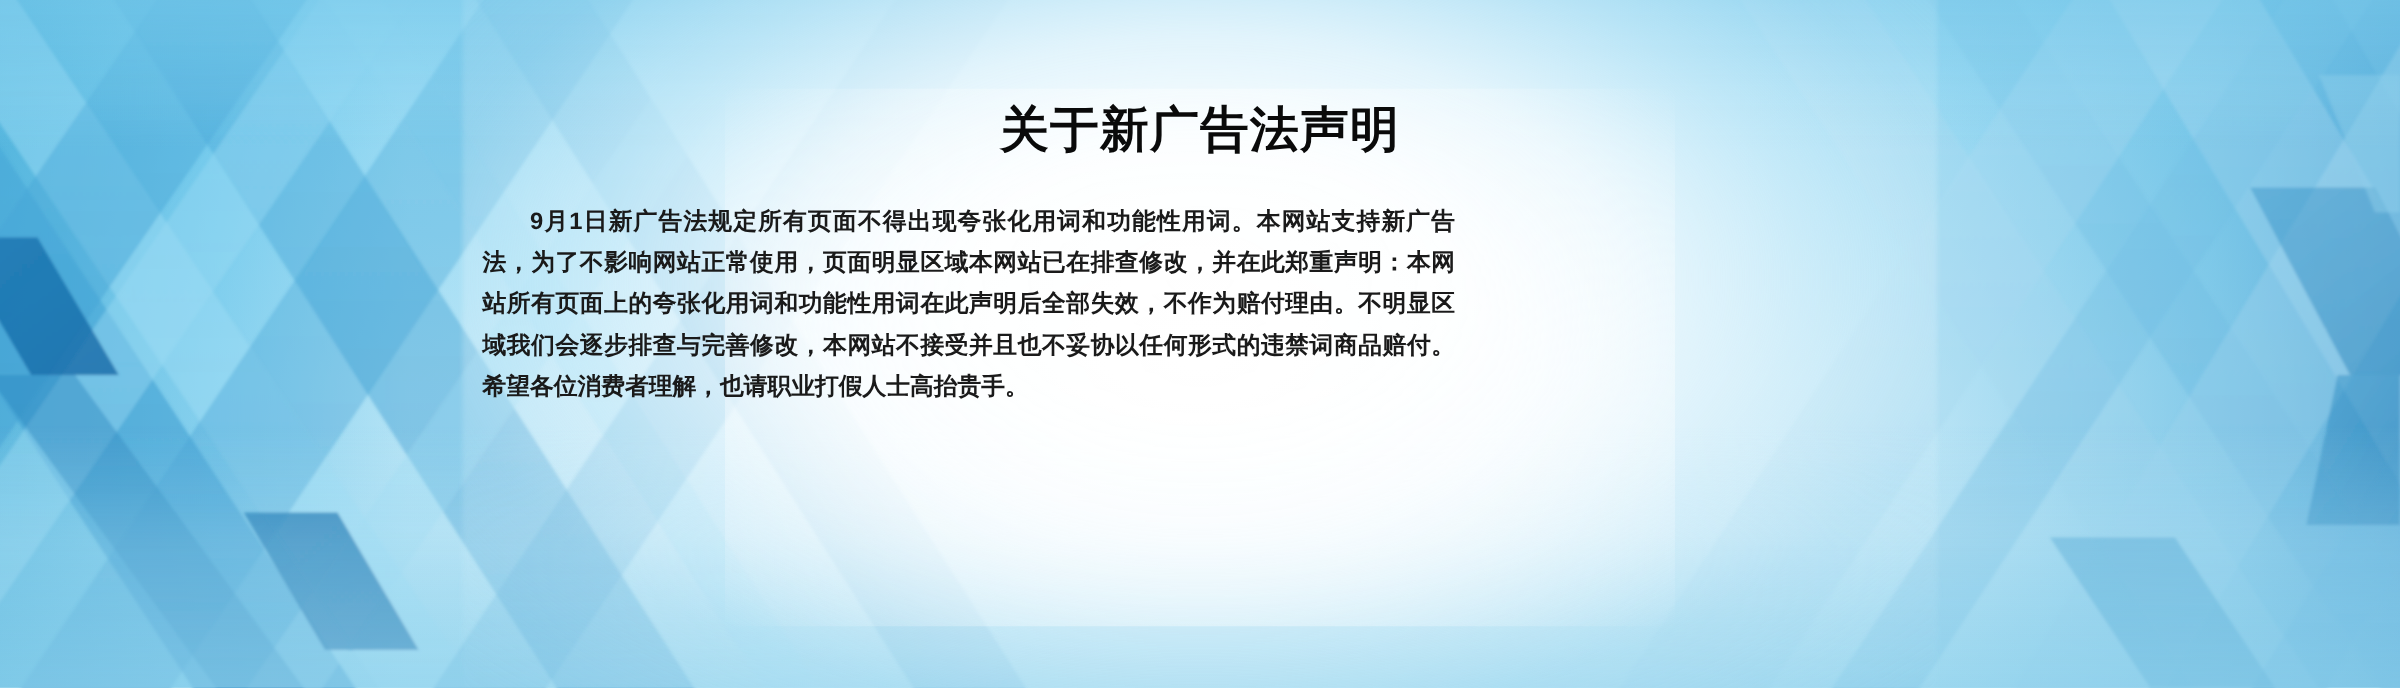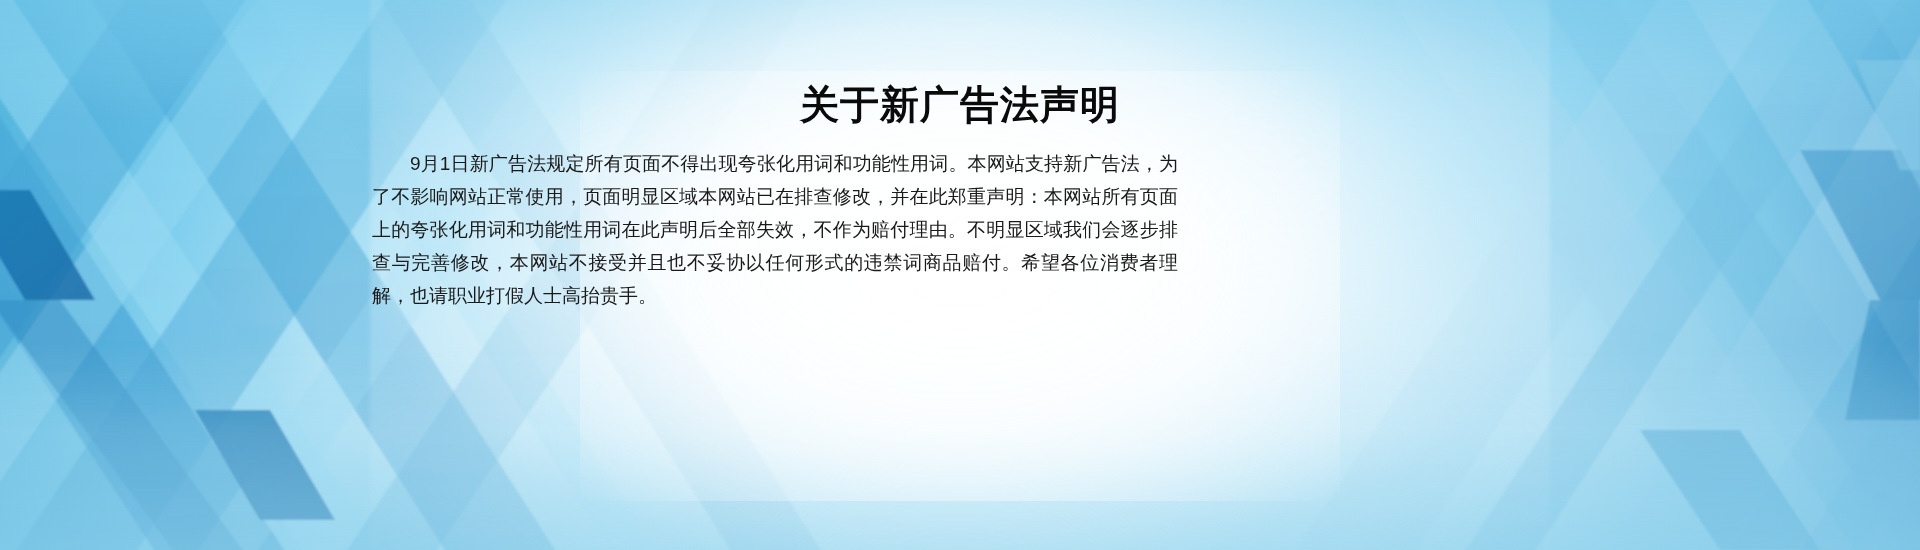--- a/index.html
+++ b/index.html
@@ -130,21 +130,22 @@
     top: 147px;
     left: 372px;
     width: 806px;
     color: #1a1a1a;
     font-size: 19px;
     line-height: 33px;
     text-align: justify;
     text-justify: inter-character;
   }
   .statement-body p {
-    margin: 0;
+    margin: 14px;
+    font-weight: bold;
   }
   .para-indent {
     text-indent: 2em;
   }
 </style>
 </head>
 <body>
 
 <div class="banner">
 

